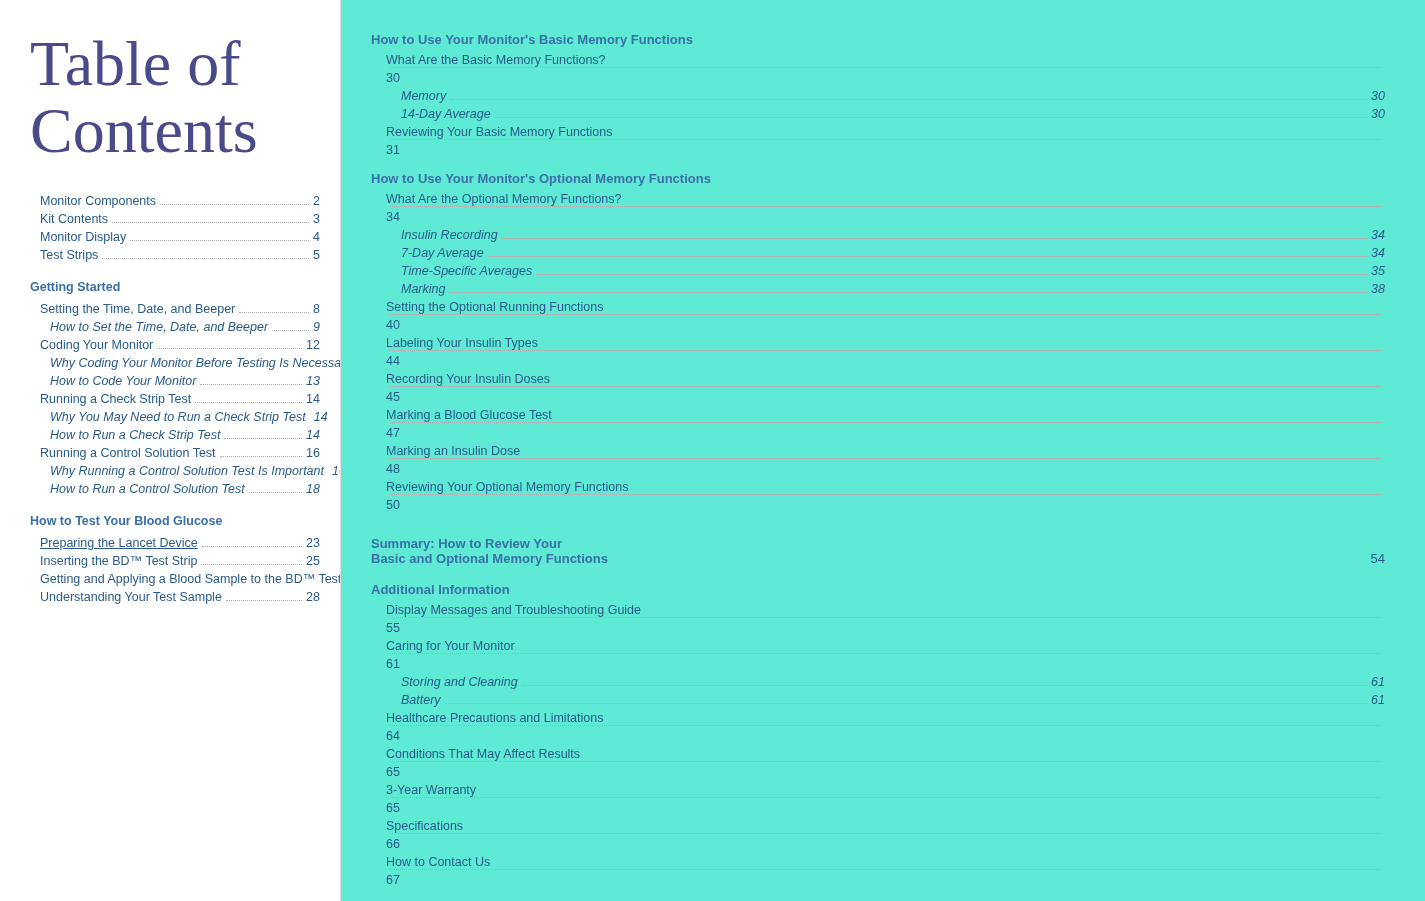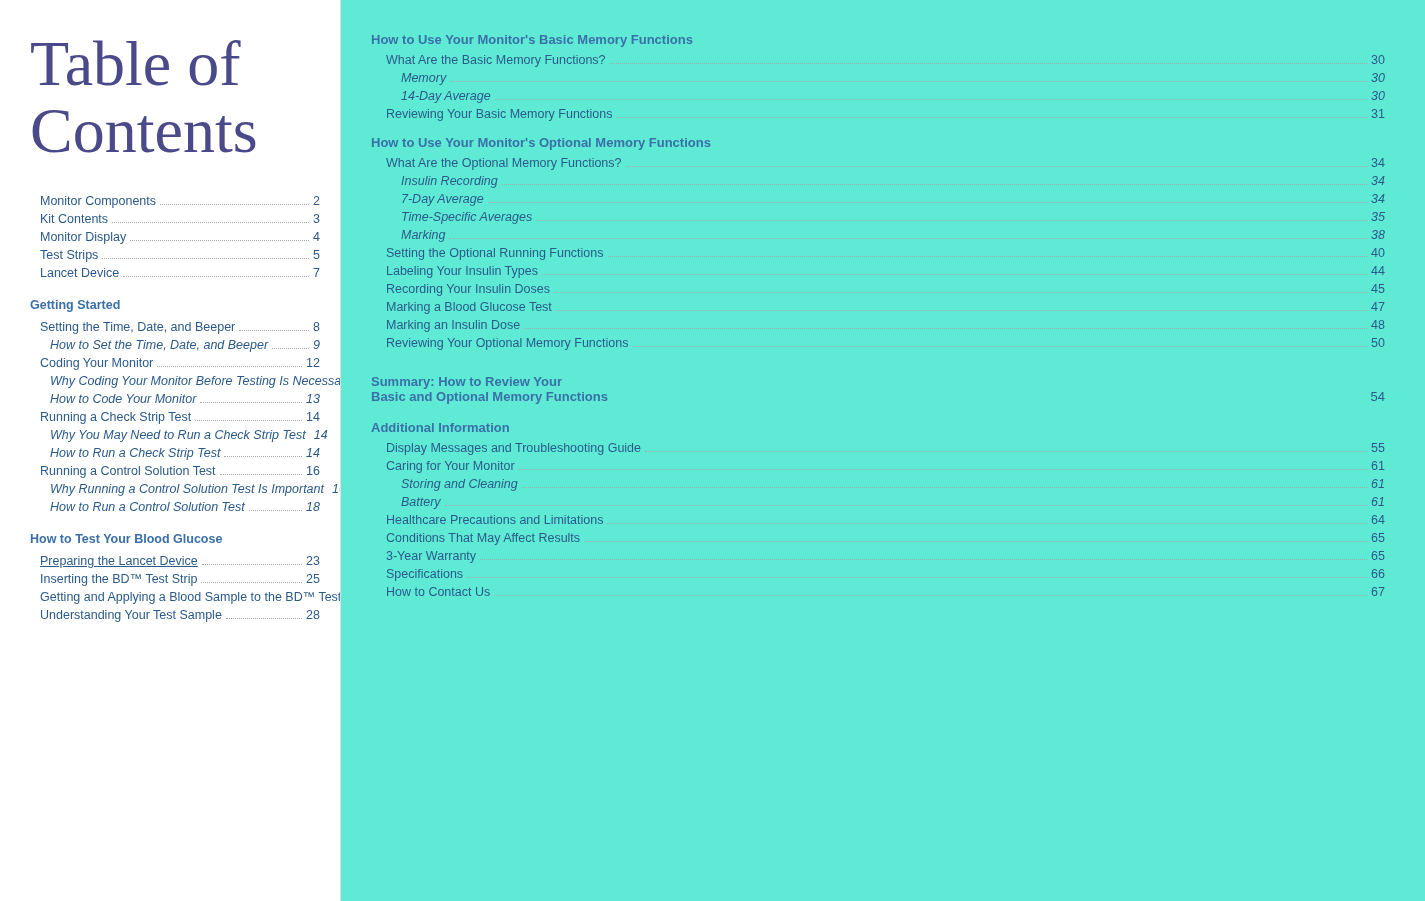--- a/index.html
+++ b/index.html
@@ -86,20 +86,21 @@
       padding: 2px 0;
       font-size: 12.5px;
       color: #2a5a8a;
     }
     .rtoc-item.italic {
       font-style: italic;
       padding-left: 30px;
     }
     .rtoc-item.indent1 {
       padding-left: 15px;
+      flex-direction: column;
     }
     .rtoc-dots {
       flex: 1;
       border-bottom: 1px dotted #aaa;
       margin: 0 4px 3px 4px;
     }
     .rtoc-page {
       color: #2a5a8a;
       white-space: nowrap;
     }
@@ -144,25 +145,20 @@
           <div class="toc-item indent1">
             <span style="white-space: nowrap;">Monitor Display</span>
             <span class="toc-dots"></span>
             <span class="toc-page">4</span>
           </div>
           <div class="toc-item indent1">
             <span style="white-space: nowrap;">Test Strips</span>
             <span class="toc-dots"></span>
             <span class="toc-page">5</span>
           </div>
-          <div class="toc-item indent1">
-            <span style="white-space: nowrap;">Lancet Device</span>
-            <span class="toc-dots"></span>
-            <span class="toc-page">7</span>
-          </div>
         </div>
     </div>
 
     <div class="right-section">
       <div class="section-heading">Getting Started</div>
       <div id="left-items-1">
           <div class="toc-item indent1">
             <span style="white-space: nowrap;">Setting the Time, Date, and Beeper</span>
             <span class="toc-dots"></span>
             <span class="toc-page">8</span>

